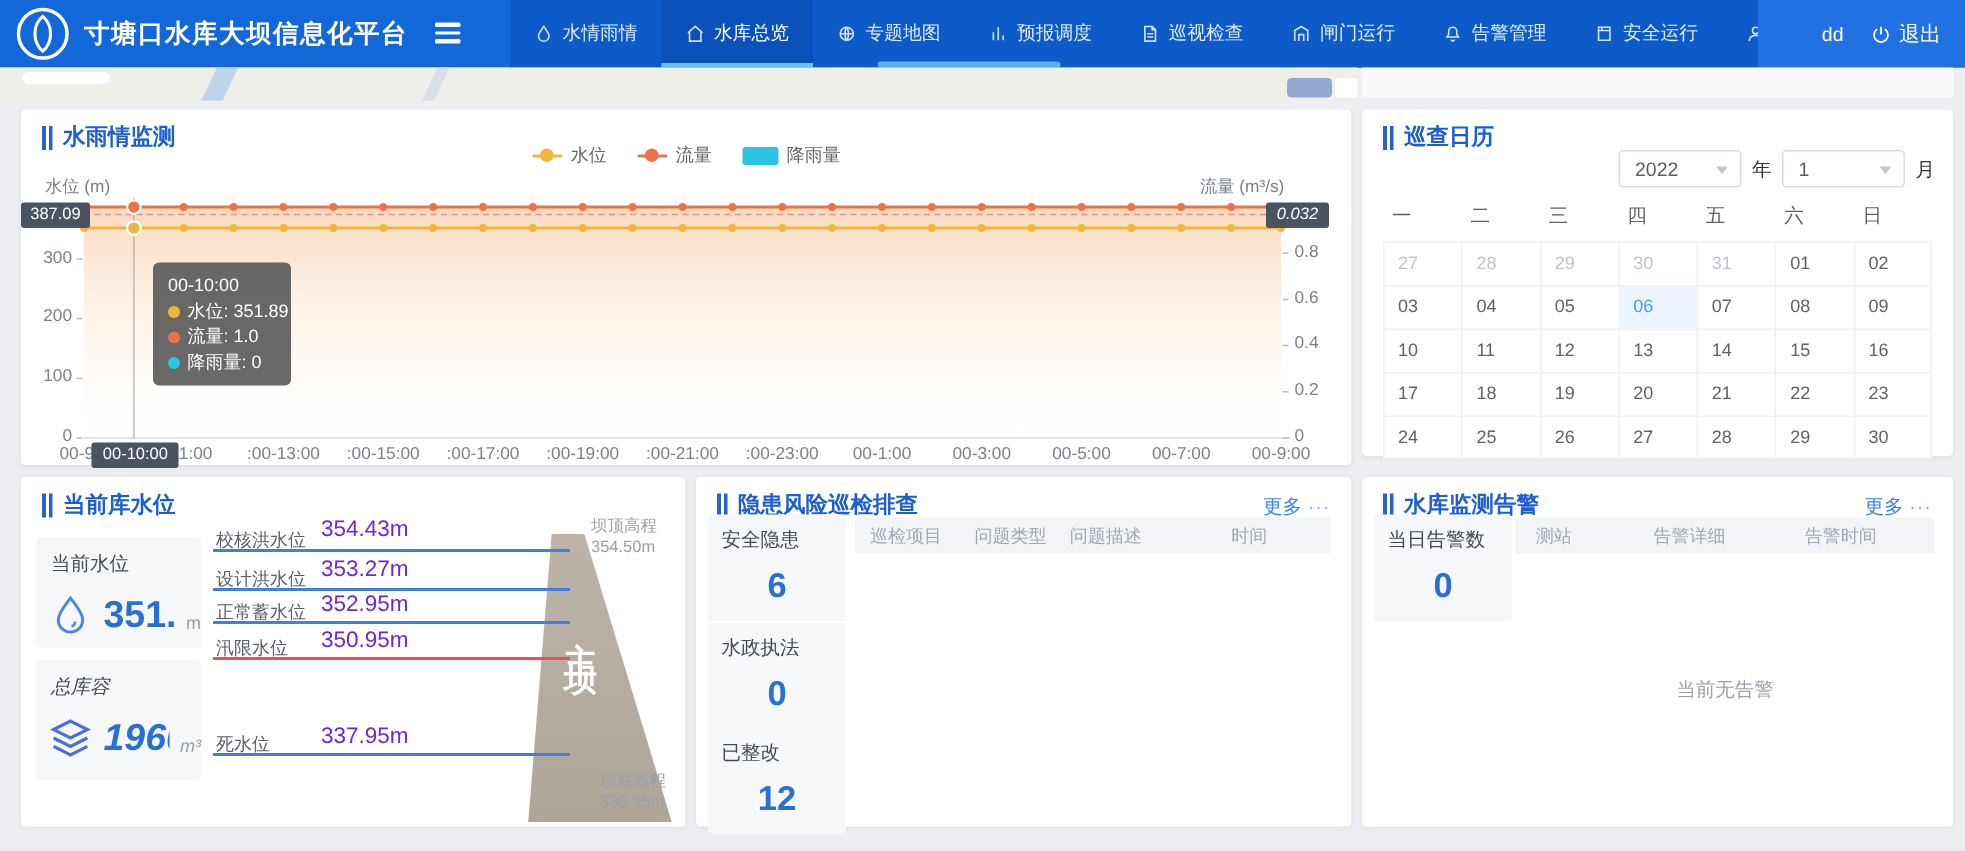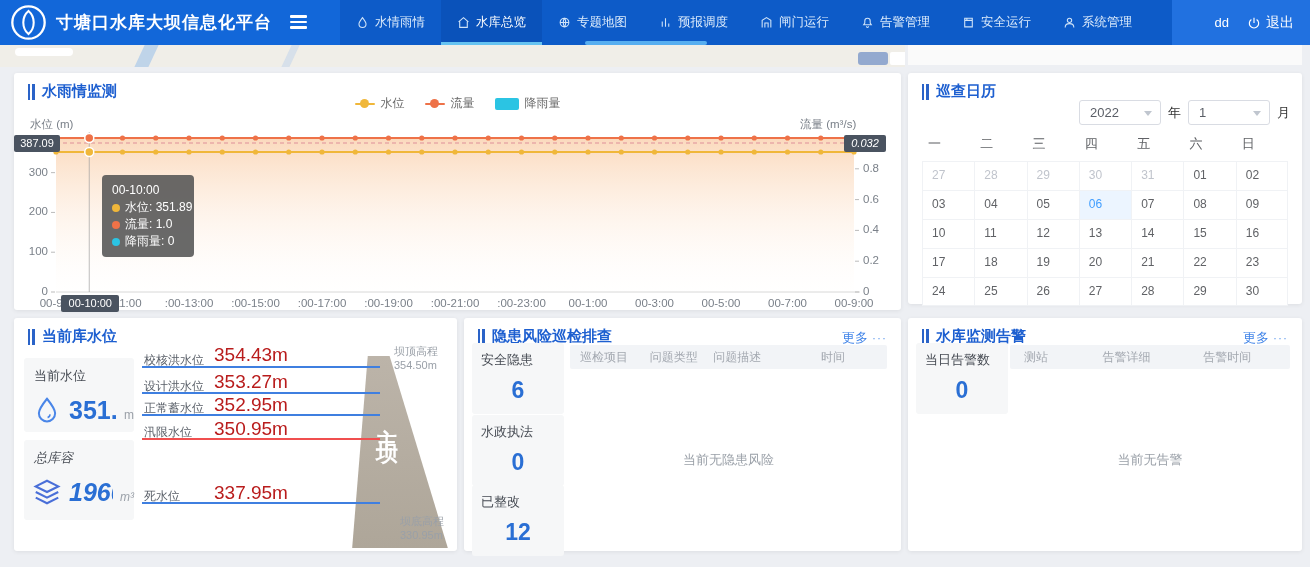--- a/index.html
+++ b/index.html
@@ -83,21 +83,21 @@
   .cal-cell.sel{color:#409eff;background:#ecf5ff;}
 
   
   .stat-card{position:absolute;background:#f6f7f8;border-radius:3px;}
   .stat-card .sc-label{font-size:13px;color:#454a52;padding:9px 0 0 10px;}
   .sc-row{display:flex;align-items:center;gap:7px;padding:10px 0 0 8px;}
   .sc-row svg{width:30px;height:30px;flex:none;}
   .sc-value{font-size:25px;font-weight:bold;color:#2a6fd4;overflow:hidden;white-space:nowrap;}
   .sc-unit{font-size:12px;color:#9aa0a8;align-self:flex-end;padding-bottom:3px;}
   .lv-name{position:absolute;font-size:12px;color:#5a6069;white-space:nowrap;}
-  .lv-value{position:absolute;font-size:19px;color:#b91c1c;white-space:nowrap;}
+  .lv-value{position:absolute;font-size:15px;color:#6d28d9;white-space:nowrap;}
   .lv-line{position:absolute;height:2px;}
   .lv-line.blue{background:#3f7fe0;}
   .lv-line.red{background:#f04f4f;}
   #dam{position:absolute;left:334px;top:38px;width:104px;height:192px;
      background:linear-gradient(to bottom,#bcb4a9,#aea699);
      clip-path:polygon(19% 0,40% 0,96% 100%,4% 100%);}
   #dam-label{position:absolute;left:358px;top:92px;writing-mode:vertical-rl;color:#fff;font-size:22px;font-weight:bold;letter-spacing:14px;}
   .dam-elev{position:absolute;font-size:11px;color:#9aa0a8;line-height:14px;white-space:nowrap;}
 
   
@@ -141,20 +141,26 @@
           <svg viewBox="0 0 24 24">
             <path d="M12 4 a8 8 0 1 0 0 16 a8 8 0 1 0 0 -16 M4 12 H20 M12 4 C9 8 9 16 12 20 C15 16 15 8 12 4"></path>
           </svg>
           <span>专题地图</span>
         </div>
         <div class="nav-item">
           <svg viewBox="0 0 24 24">
             <path d="M6 20 V10 M12 20 V4 M18 20 V14"></path>
           </svg>
           <span>预报调度</span>
+        </div>
+        <div class="nav-item">
+          <svg viewBox="0 0 24 24">
+            <path d="M6 3 H15 L19 7 V21 H6 Z M15 3 V7 H19 M9 12 H16 M9 16 H16"></path>
+          </svg>
+          <span>巡视检查</span>
         </div>
         <div class="nav-item">
           <svg viewBox="0 0 24 24">
             <path d="M4 21 V8 L12 3 L20 8 V21 M9 21 V13 H15 V21"></path>
           </svg>
           <span>闸门运行</span>
         </div>
         <div class="nav-item">
           <svg viewBox="0 0 24 24">
             <path d="M12 4 a5 5 0 0 1 5 5 V13 L19 16 H5 L7 13 V9 a5 5 0 0 1 5 -5 Z M10 19 a2 2 0 0 0 4 0"></path>
@@ -493,21 +499,20 @@
           <div class="ms-label">已整改</div>
           <div class="ms-value">12</div>
         </div>
       </div>
     <div class="tbl-head" style="left:106px;right:14px;top:27px;height:24px;" id="risk-headers">
         <div style="width: 22%; padding-left: 10px;">巡检项目</div>
         <div style="width: 20%; padding-left: 10px;">问题类型</div>
         <div style="width: 34%; padding-left: 10px;">问题描述</div>
         <div style="width: 24%; padding-left: 10px;">时间</div>
       </div>
-    <div class="empty-text" style="left:106px;right:14px;top:133px;">当前无隐患风险</div>
   </div>
 
   <div class="panel" id="panel-alarm">
     <div class="panel-title">
       <span class="tmark"></span>
       <span class="ptitle">水库监测告警</span>
     </div>
     <div class="more-link" style="right:14px;">
       <span>更多</span>
         <span class="more-dots">···</span>

